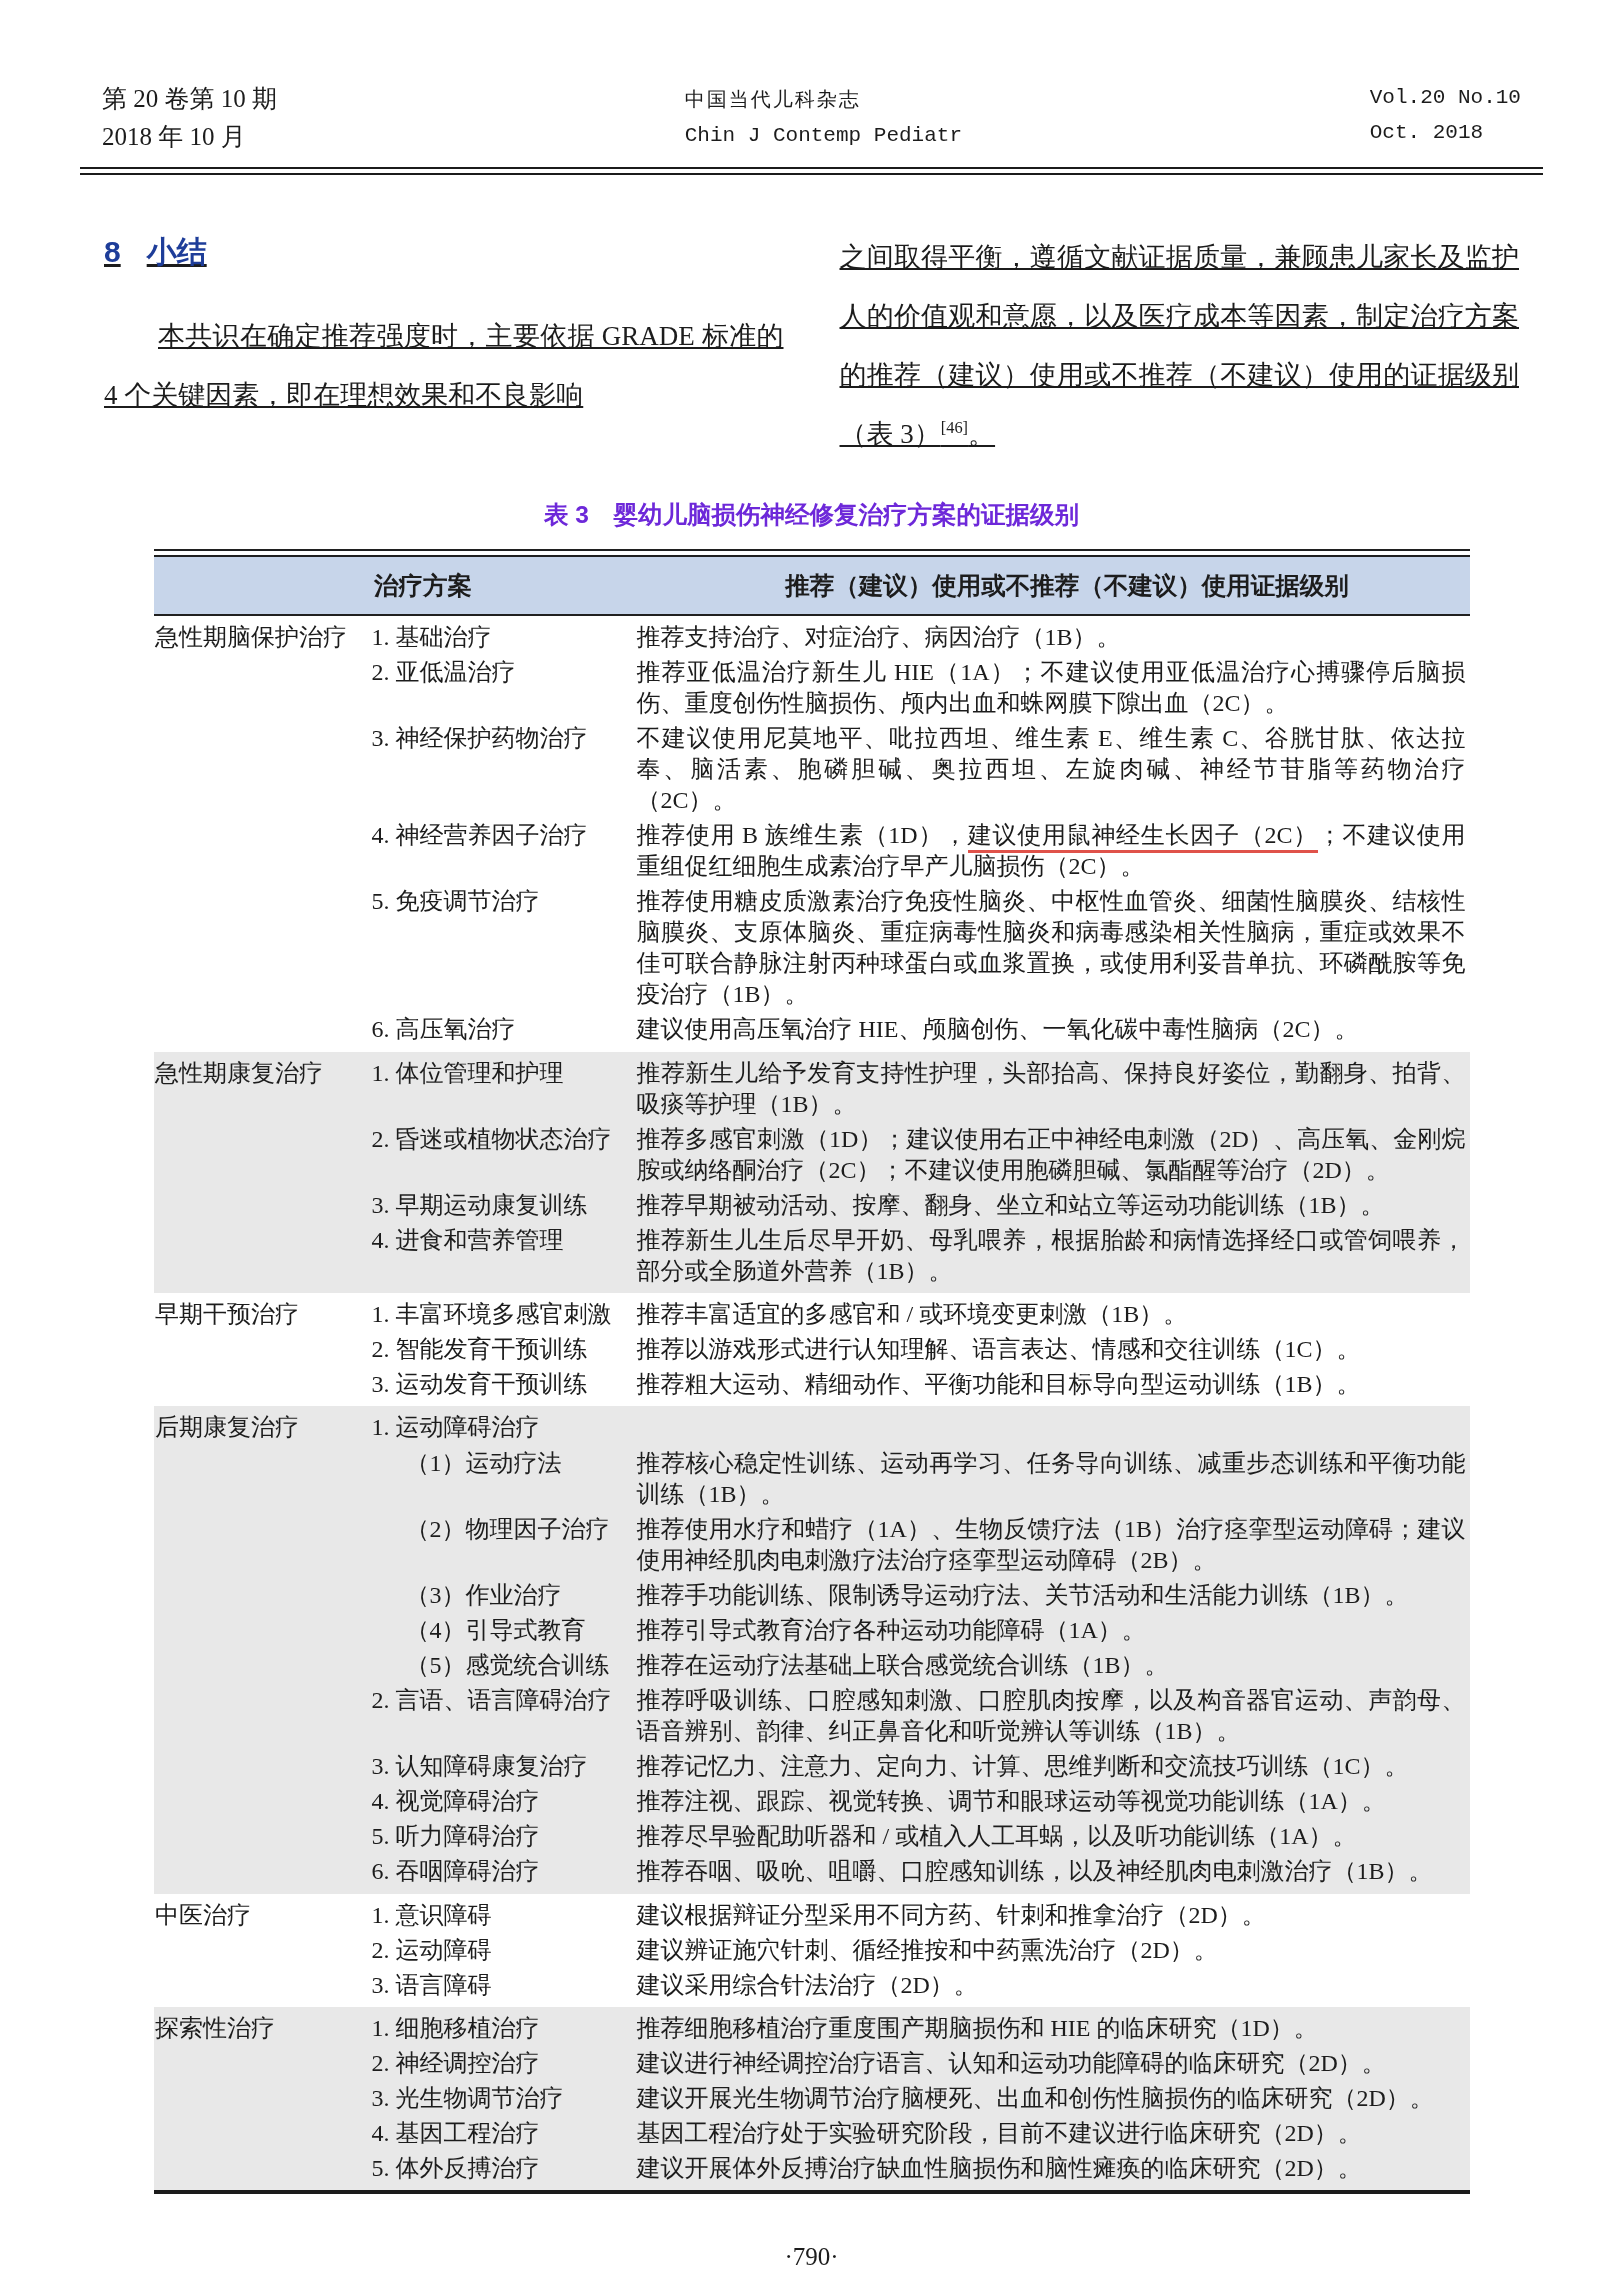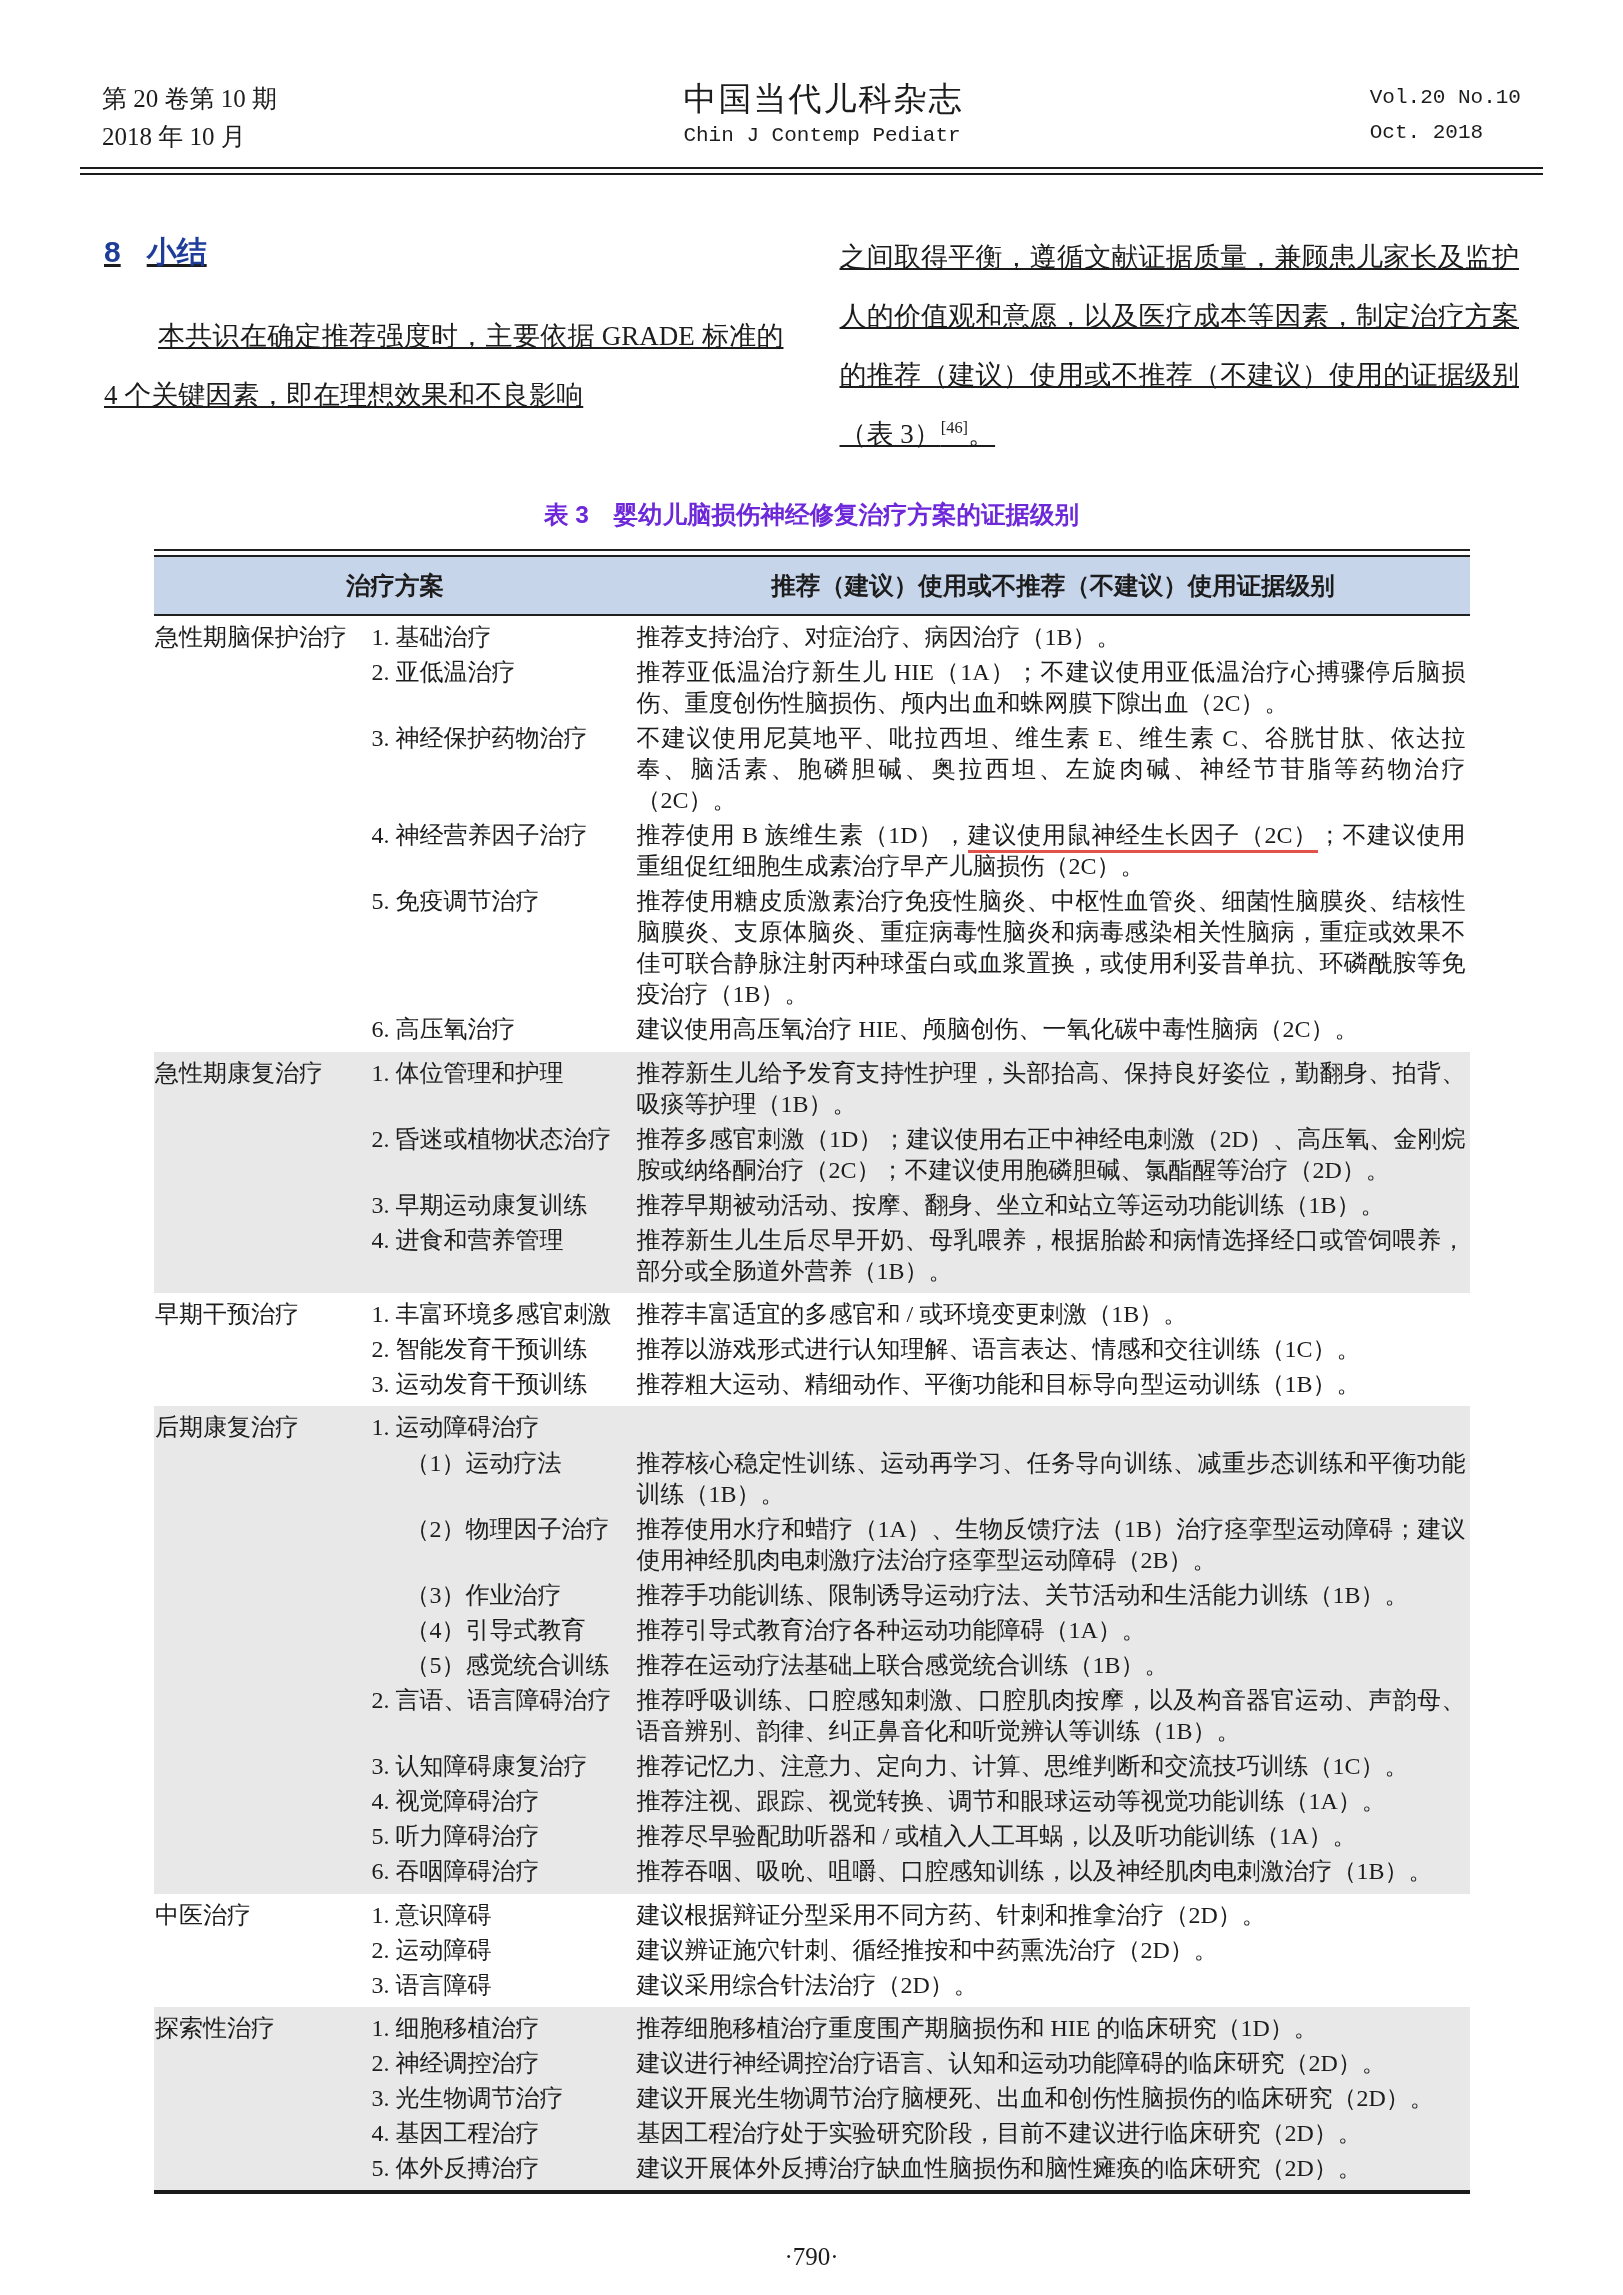--- a/index.html
+++ b/index.html
@@ -15,21 +15,21 @@
   
   .jheader {
     padding: 80px 102px 0 102px;
     display: flex;
     justify-content: space-between;
     align-items: flex-start;
   }
   .jheader .blk { text-align: left; }
   .jheader .cn { font-size: 25px; line-height: 38px; }
   .jheader .en { font-size: 21px; line-height: 35px; font-family: Liberation Mono, monospace; }
-  .jheader .center .cn { font-size: 33px; letter-spacing: 2px; }
+  .jheader .center .cn { font-size: 20px; letter-spacing: 2px; }
   .double-rule {
     margin: 11px 80px 0 80px;
     height: 4.1px;
     border-top: 2.7px solid #1b1b1b;
     border-bottom: 2.7px solid #1b1b1b;
   }
 
   
   .columns {
     margin: 53px 104px 0 104px;
@@ -68,20 +68,21 @@
     border-bottom: 2.7px solid #202020;
   }
   .tbl-head {
     background: #c7d5ea;
     display: flex;
     align-items: center;
     height: 57px;
     border-bottom: 2.7px solid #202020;
     font-weight: bold;
     font-size: 24.5px;
+    padding-left: 28px;
   }
   .tbl-head .h1 { width: 483px; text-align: center; }
   .tbl-head .h2 { flex: 1; text-align: center; }
   .tbl-bottom-rule { border-top: 4.8px solid #1b1b1b; }
 
   .sect { padding: 6.1px 0 2px 0; }
   .sect.shaded { background: #e8e8e8; }
   .trow {
     display: flex;
     margin-bottom: 4.1px;

